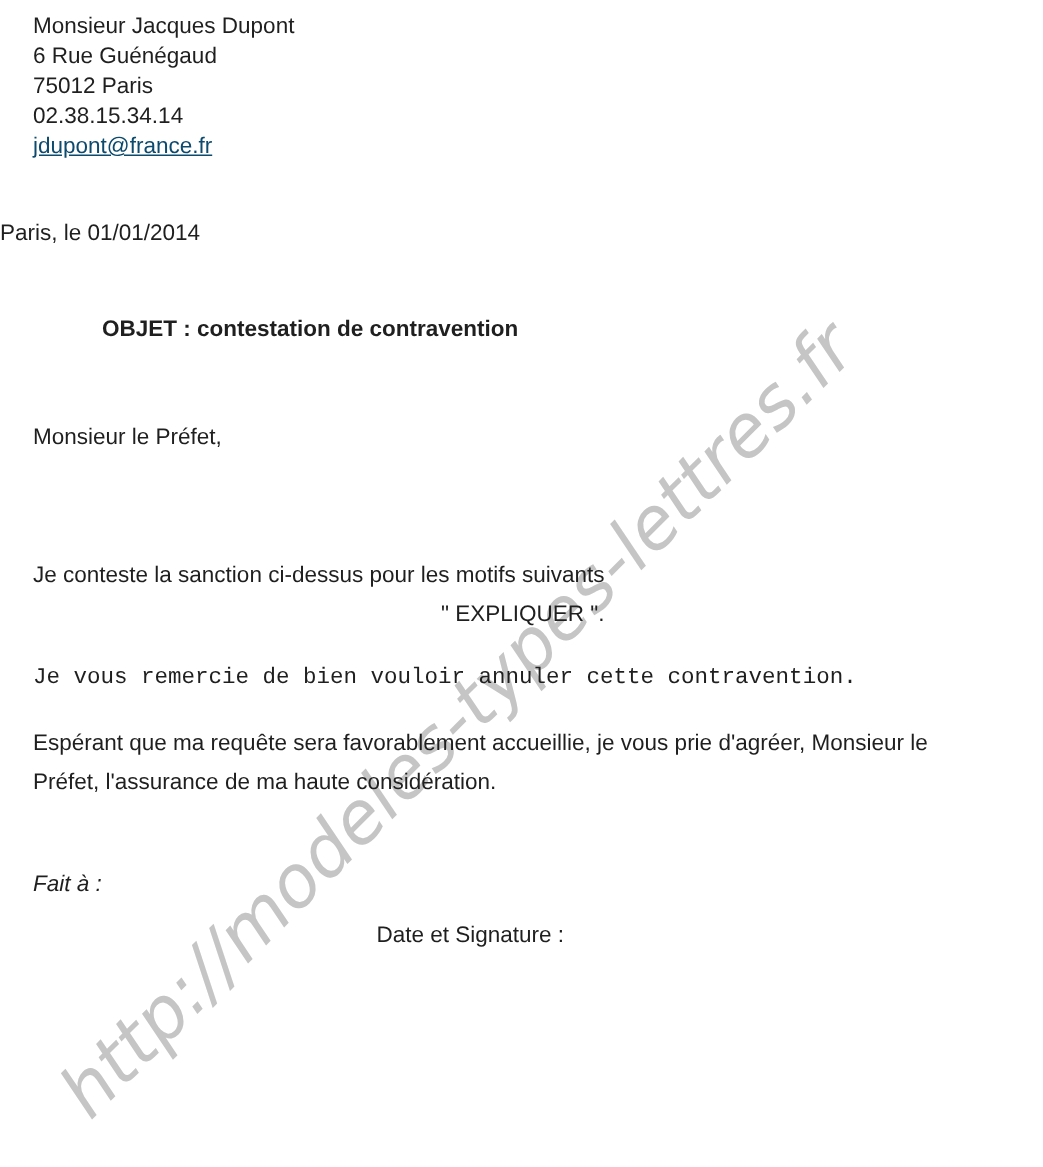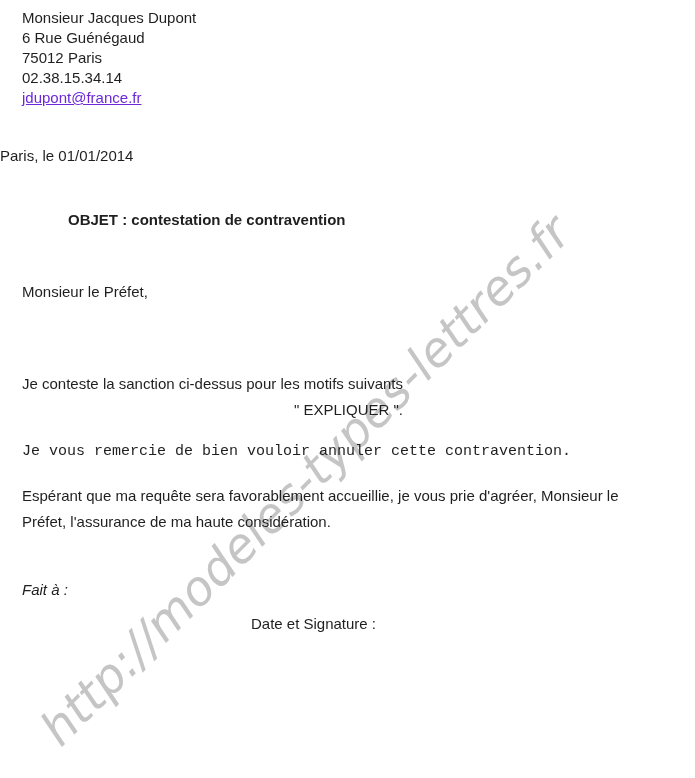--- a/index.html
+++ b/index.html
@@ -81,21 +81,21 @@
 <div class="page" style="color: rgb(31, 31, 31);">
 
   <div class="watermark" style="color: rgb(197, 197, 197);">http://modeles-types-lettres.fr</div>
 
   <div class="abs sender">
     <div>Monsieur Jacques Dupont</div>
     <div>6 Rue Guénégaud</div>
     <div>75012 Paris</div>
     <div>02.38.15.34.14</div>
     <div>
-      <a class="email-link" style="color: #6d28d9;">jdupont@france.fr</a>
+      <a class="email-link" style="color: #0c4a6e;">jdupont@france.fr</a>
     </div>
   </div>
 
   <div class="abs date-line">Paris, le 01/01/2014</div>
 
   <div class="abs subject">OBJET : contestation de contravention</div>
 
   <div class="abs bodyline salutation">Monsieur le Préfet,</div>
 
 

